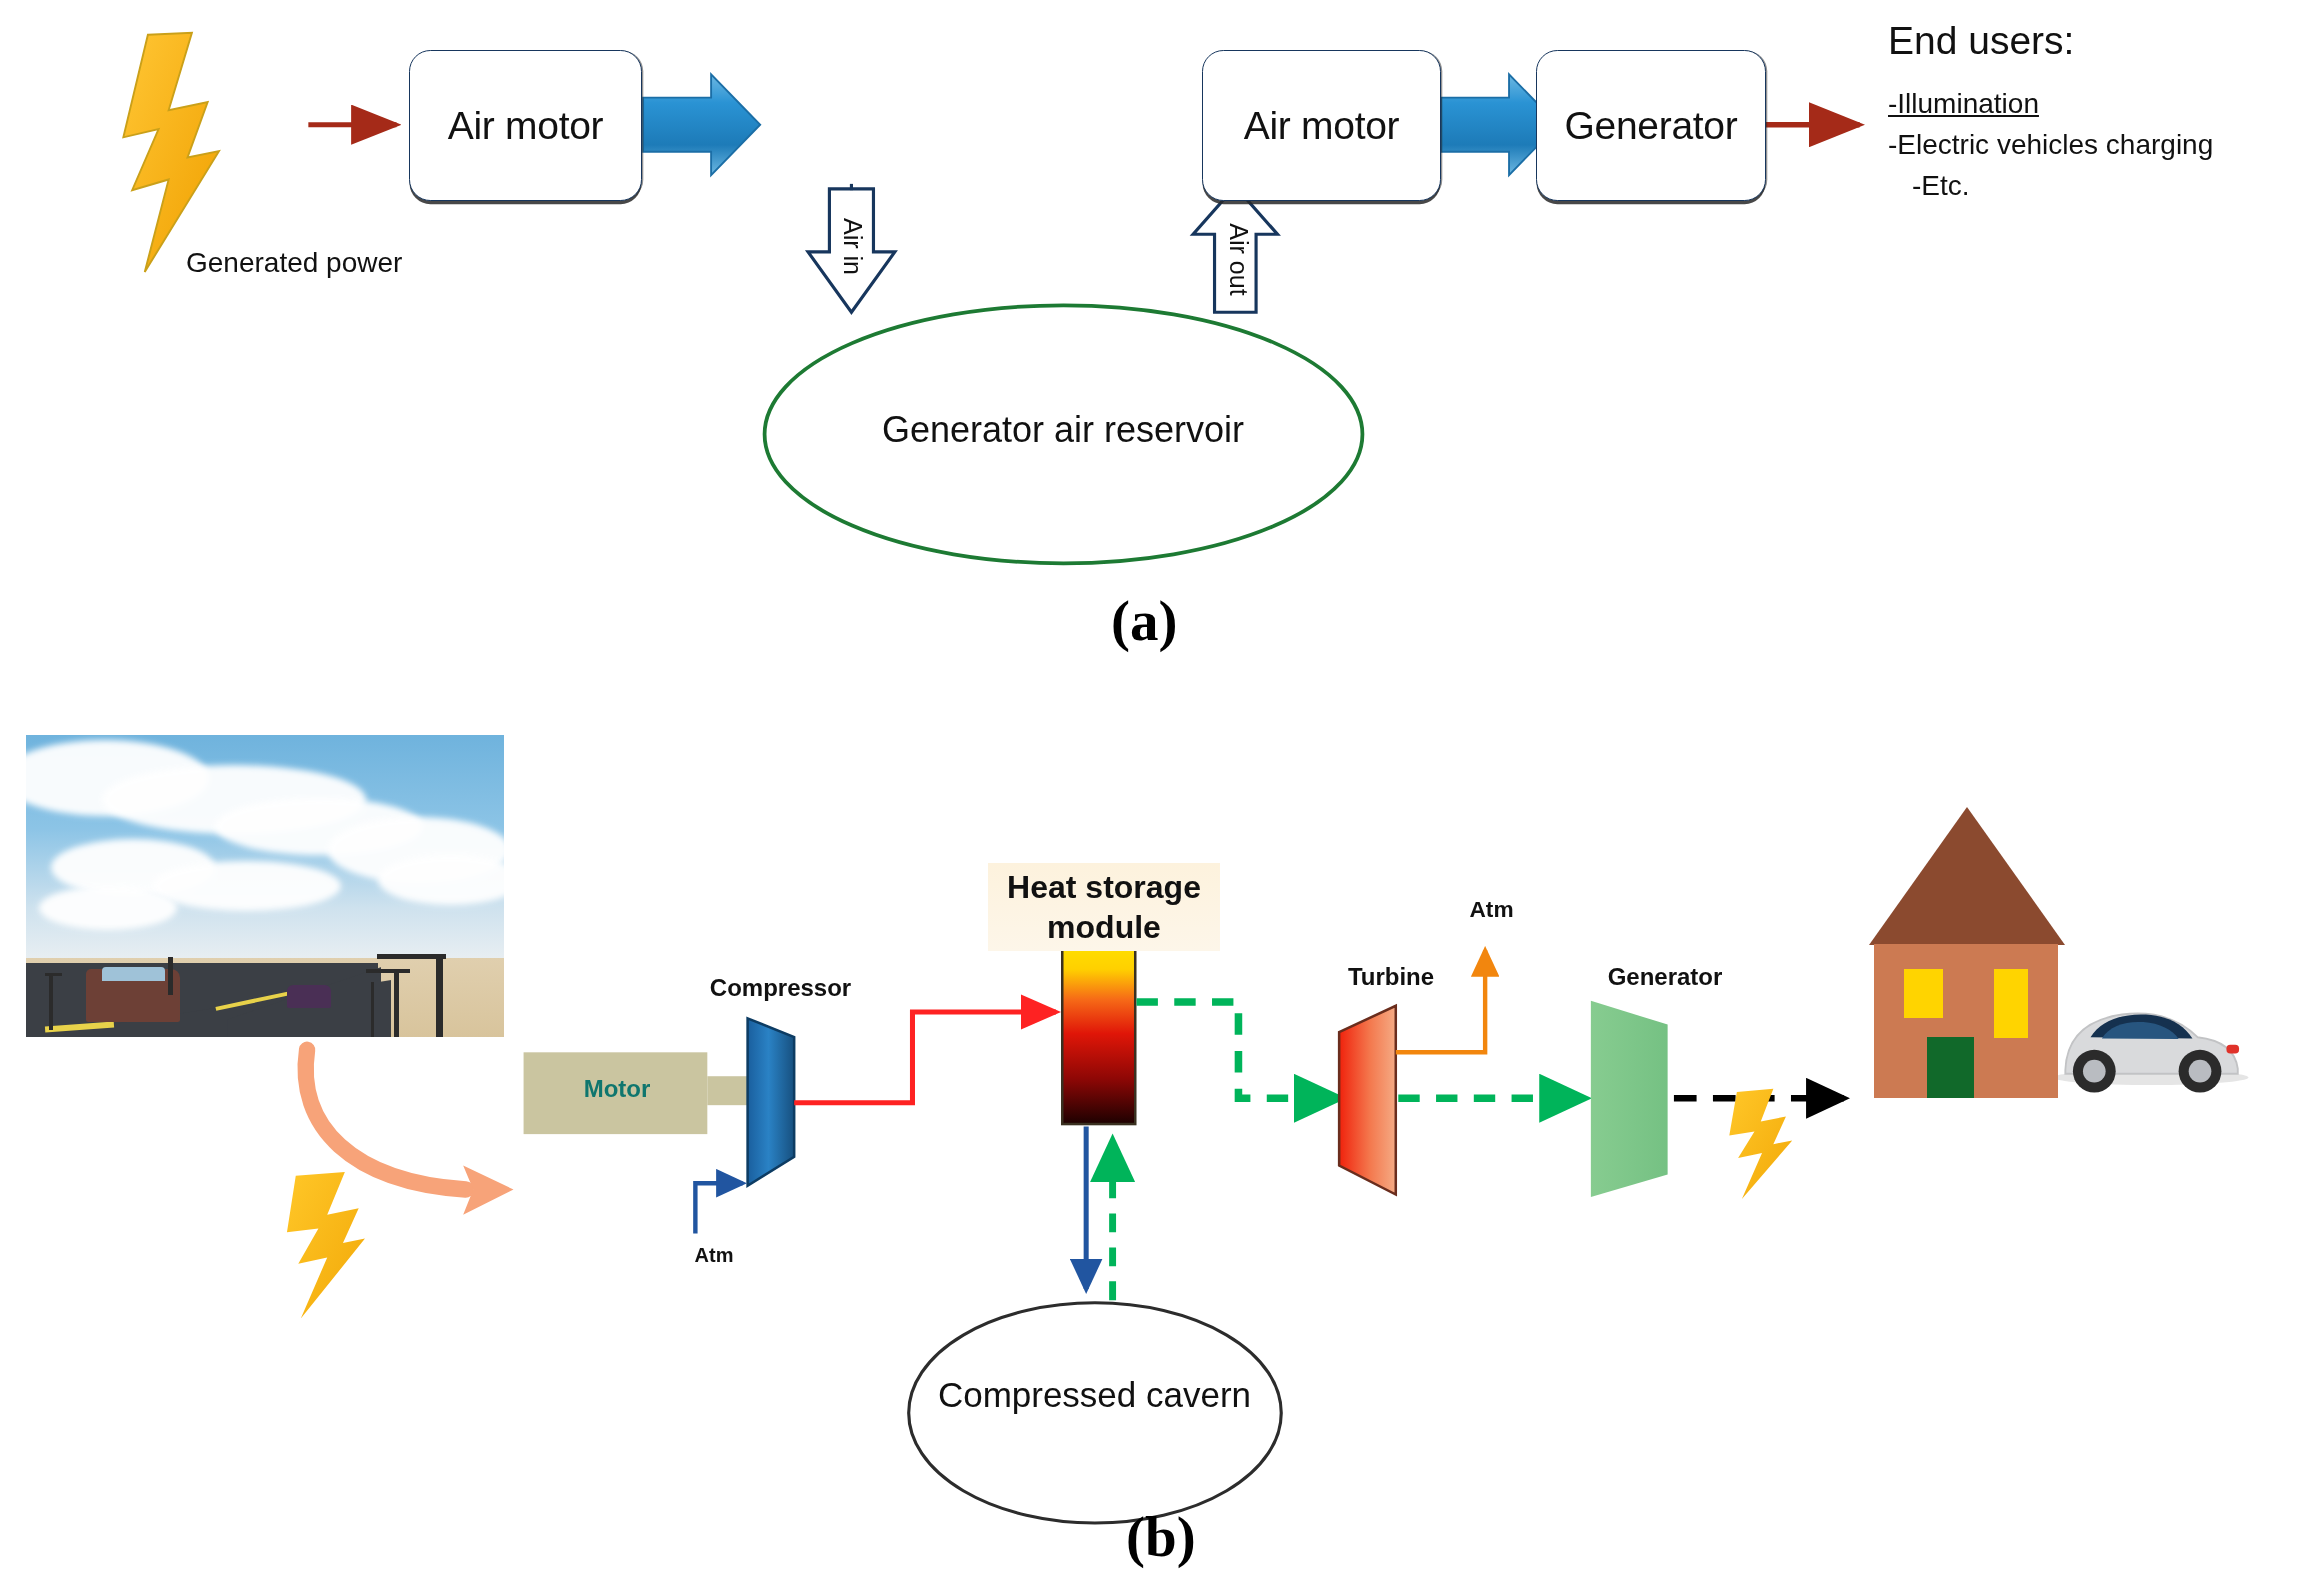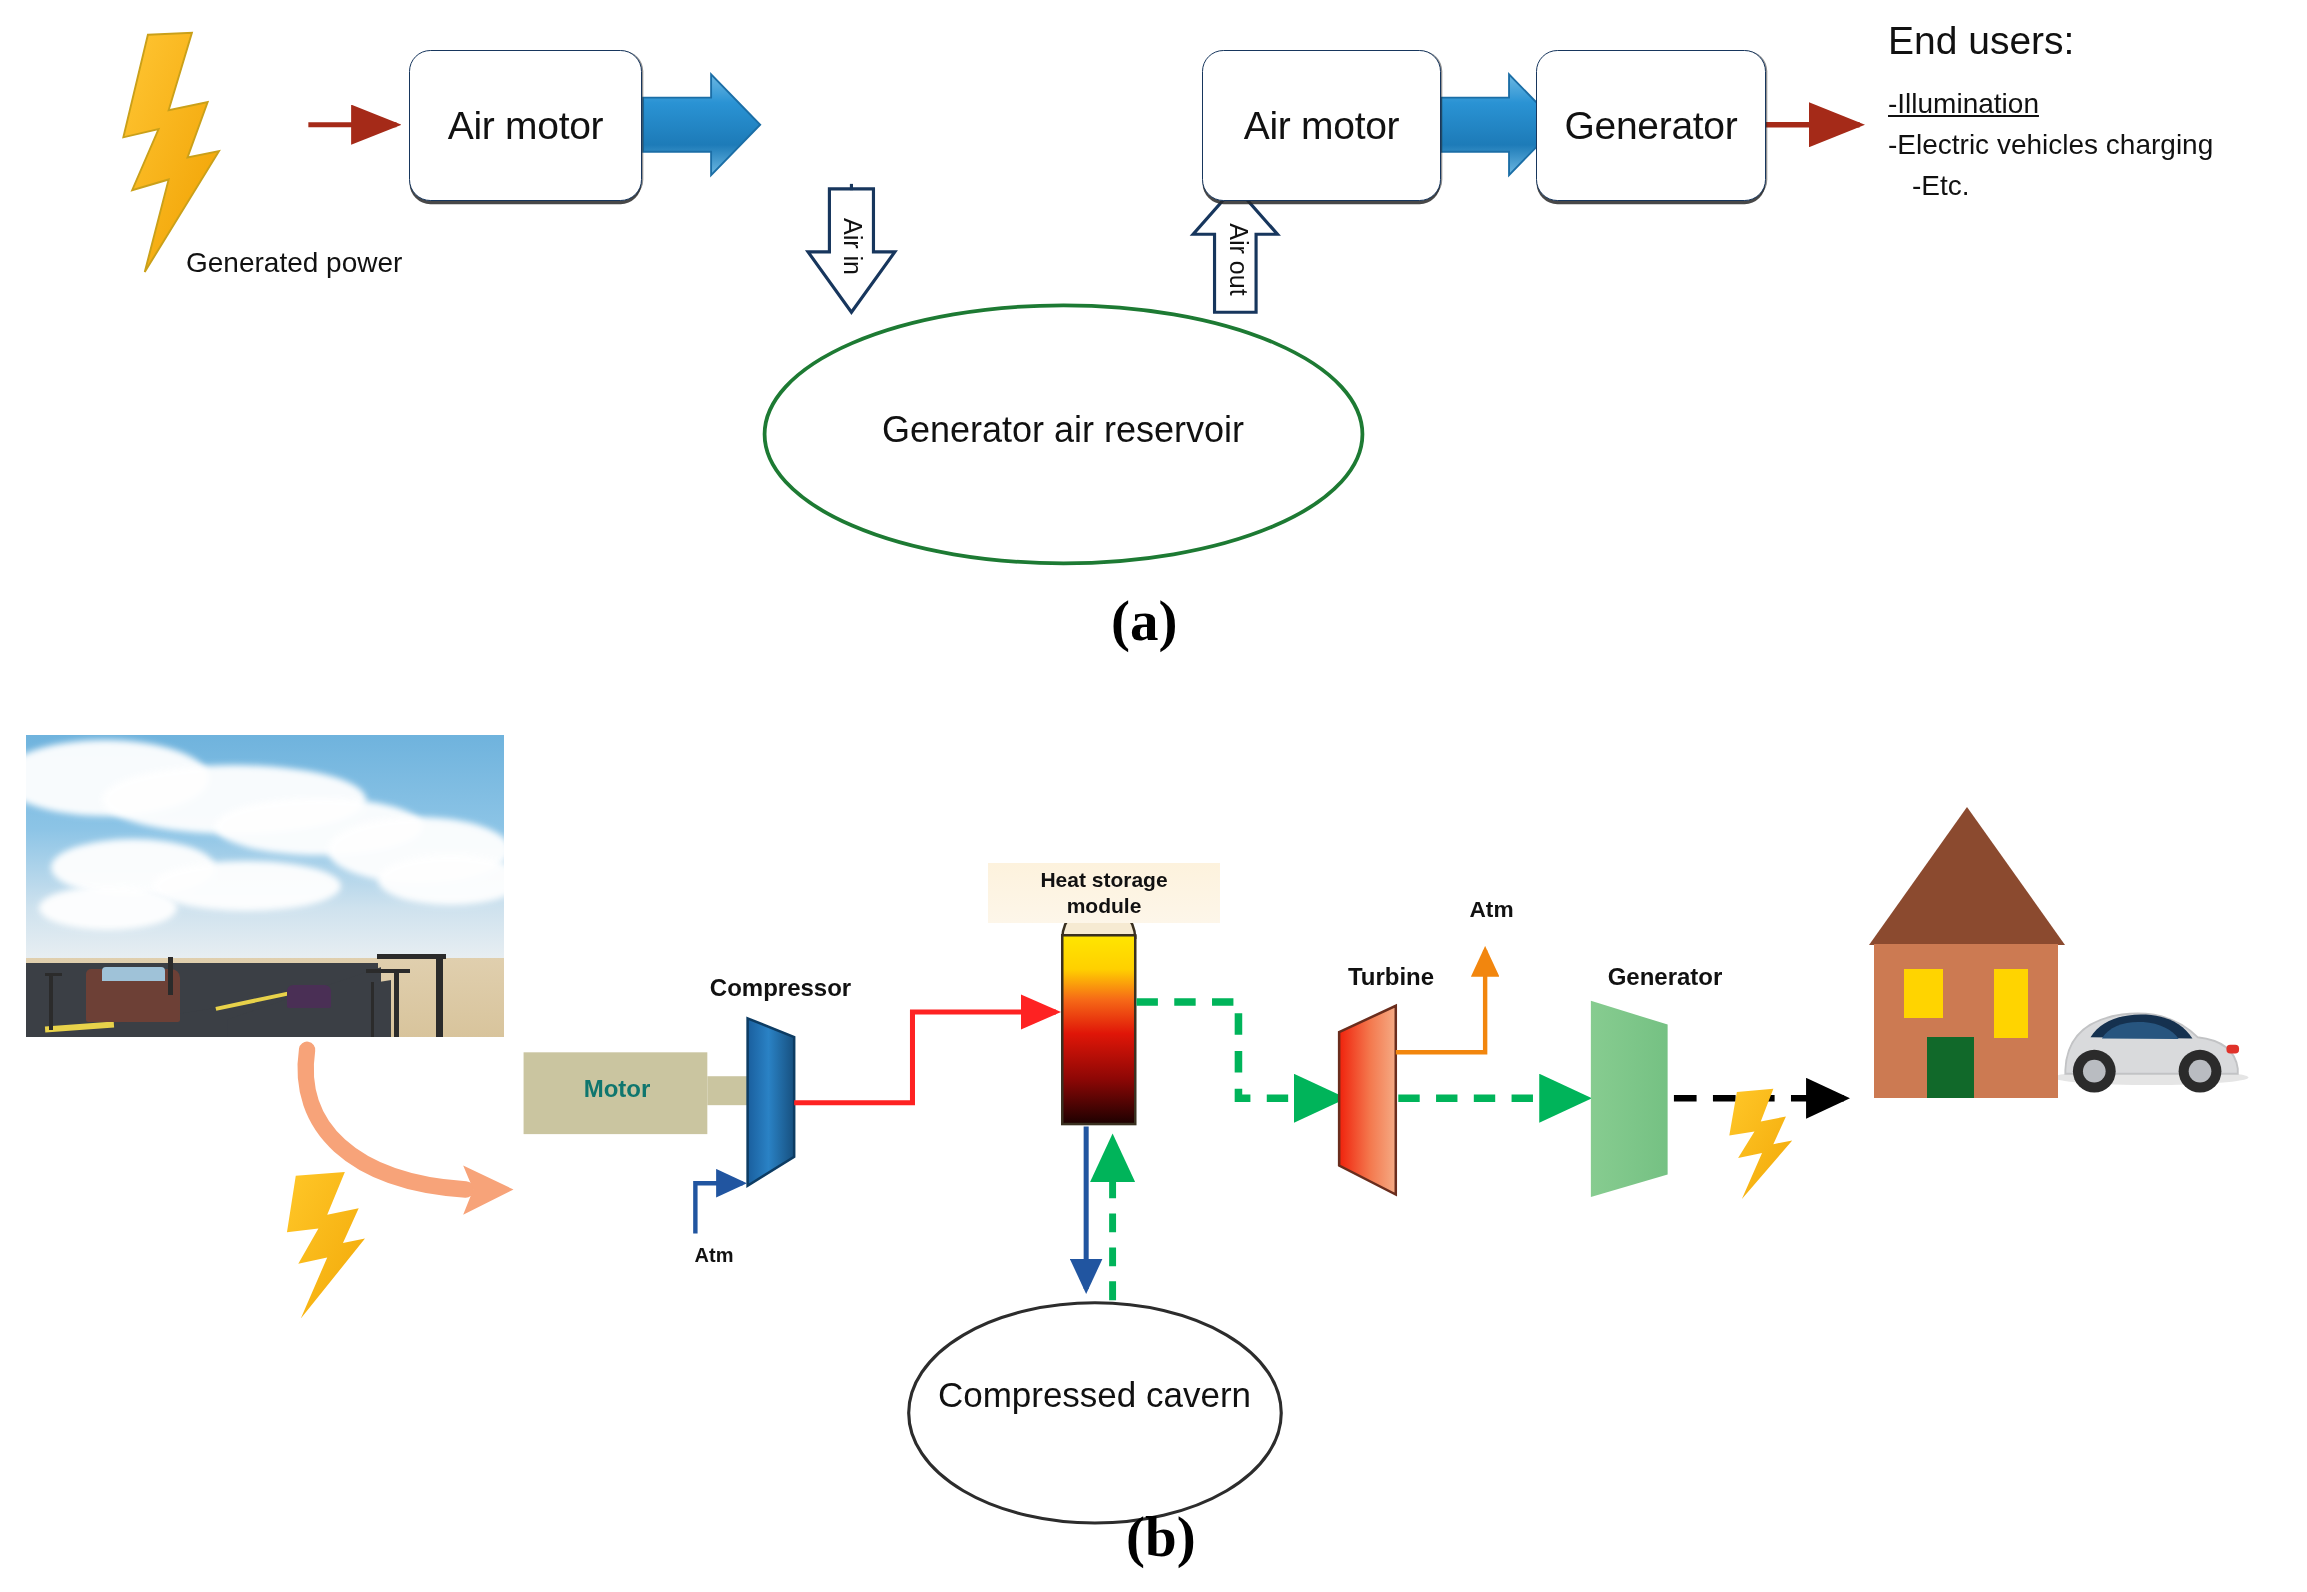--- a/index.html
+++ b/index.html
@@ -48,21 +48,21 @@
   .carA{position:absolute;background:#6d4036;border-radius:5px 8.8px 2.5px 2.5px;}
   .carB{position:absolute;background:#4a2f55;border-radius:6.3px 6.3px 1.9px 1.9px;}
   .glass{position:absolute;background:#9fc2d8;}
 
   .lbl{position:absolute;font-weight:bold;color:#111;text-align:center;}
   #compressor-label{left:686px;top:974px;width:189px;font-size:24px;}
   #turbine-label{left:1309px;top:963px;width:164px;font-size:24px;}
   #generator-label-b{left:1561px;top:963px;width:208px;font-size:24px;}
   #motor-label{position:absolute;left:529px;top:1075px;width:176px;
                font-size:24px;font-weight:bold;color:#0f766e;text-align:center;}
-  #heat-label{position:absolute;left:988px;top:863px;width:227px;font-size:21px;
+  #heat-label{position:absolute;left:988px;top:863px;width:227px;font-size:32px;
               font-weight:bold;color:#111;text-align:center;line-height:1.25;
               background:linear-gradient(#fdf2dd,#fdf6e9);padding:3.8px 2.5px;}
   #atm1-label{position:absolute;left:667px;top:1244px;width:94px;
               font-size:20px;font-weight:bold;color:#111;text-align:center;}
   #atm2-label{position:absolute;left:1441px;top:896px;width:101px;
               font-size:22.7px;font-weight:bold;color:#111;text-align:center;}
   #cavern-label{position:absolute;left:887px;top:1375px;width:415px;
                 text-align:center;font-size:35px;color:#111;}
   .house-wall{position:absolute;background:#cc7a52;}
   .house-roof{position:absolute;width:0;height:0;}

